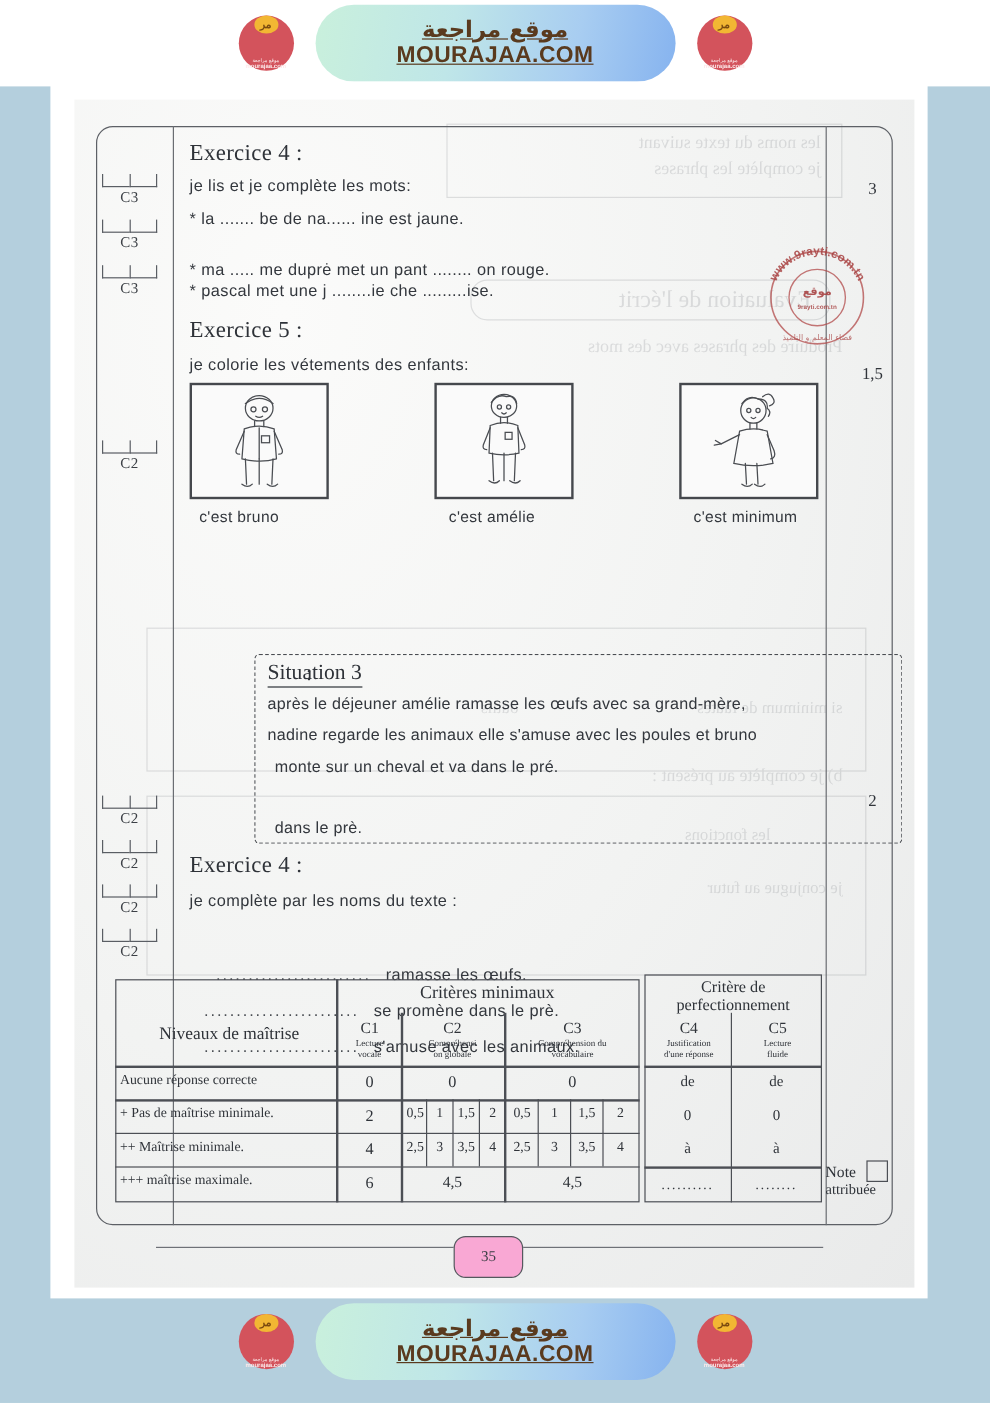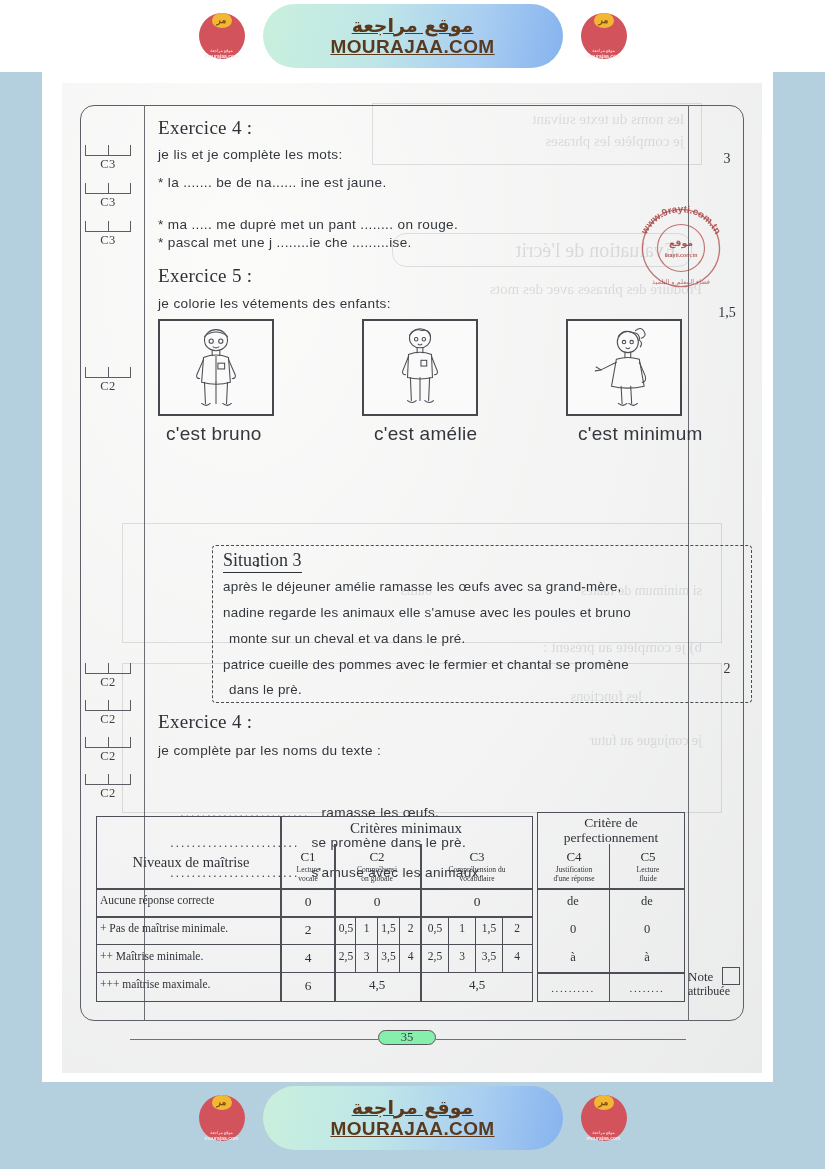--- a/index.html
+++ b/index.html
@@ -127,21 +127,21 @@
     white-space: nowrap;
   }
 
   
   .pic {
     position: absolute; width: 116px; height: 97px;
     border: 2px solid #45484d; background: #fafafa;
   }
   .pic svg { width: 100%; height: 100%; display: block; }
   .cap {
-    position: absolute; font-size: 19px; color: #33373d; letter-spacing: .3px; text-align: right;
+    position: absolute; font-size: 13px; color: #33373d; letter-spacing: .3px; text-align: right;
   }
 
   
   .situation {
     position: absolute; left: 150px; top: 462px;
     width: 540px; height: 158px;
     border: 1.6px dashed #4a4d52; border-radius: 4px;
   }
   .situation .st {
     position: absolute; left: 10px; top: 4px;
@@ -166,24 +166,24 @@
   .rubric .tb { position: absolute; border: 1.4px solid #4c4f55; }
   .rubric .tt {
     position: absolute; color: #2f3339;
     font-family: "Liberation Serif", serif;
     text-align: center; line-height: 1.12;
   }
   .rubric .hl { position: absolute; background: #4c4f55; }
 
   .pageno {
     position: absolute; left: 378px; top: 1030px;
-    width: 58px; height: 15px; border: 1.4px solid #55585e; border-radius: 10px;
+    width: 58px; height: 35px; border: 1.4px solid #55585e; border-radius: 10px;
     font-family: "Liberation Serif", serif; font-size: 12.5px; color: #3a3e44;
     display: flex; align-items: center; justify-content: center;
-    background: #86efac;
+    background: #f9a8d4;
   }
   .pageno-rule {
     position: absolute; top: 1039px; height: 0; border-top: 1.2px solid #6e7177;
   }
 
   
   .stamp {
     position: absolute; left: 572px; top: 118px; width: 94px; height: 94px;
   }
   .stamp svg { width: 100%; height: 100%; }
@@ -357,21 +357,20 @@
     </svg>
   </div>
   <div class="cap" style="left:516px;top:340px;">c'est minimum</div>
 
   <div class="situation">
     <div class="st">Situation 3</div>
     <div class="sc">:</div>
     <p style="top:33px;">après le déjeuner amélie ramasse les œufs avec sa grand-mère,</p>
     <p style="top:59px;">nadine regarde les animaux elle s'amuse avec les poules et bruno</p>
     <p style="top:85px;left:16px;">monte sur un cheval et va dans le pré.</p>
-    <p style="top:111px;">patrice cueille des pommes avec le fermier et chantal se promène</p>
     <p style="top:136px;left:16px;">dans le prè.</p>
   </div>
 
   <div class="ex-title" style="left:96px;top:628px;">Exercice 4 :</div>
   <div class="line" style="left:96px;top:660px;">je complète par les noms du texte :</div>
 
   <div class="line" style="left:118px;top:722px;">
     <span class="dots">........................</span>
     &nbsp;&nbsp;<span>ramasse les œufs.</span>
   </div>

